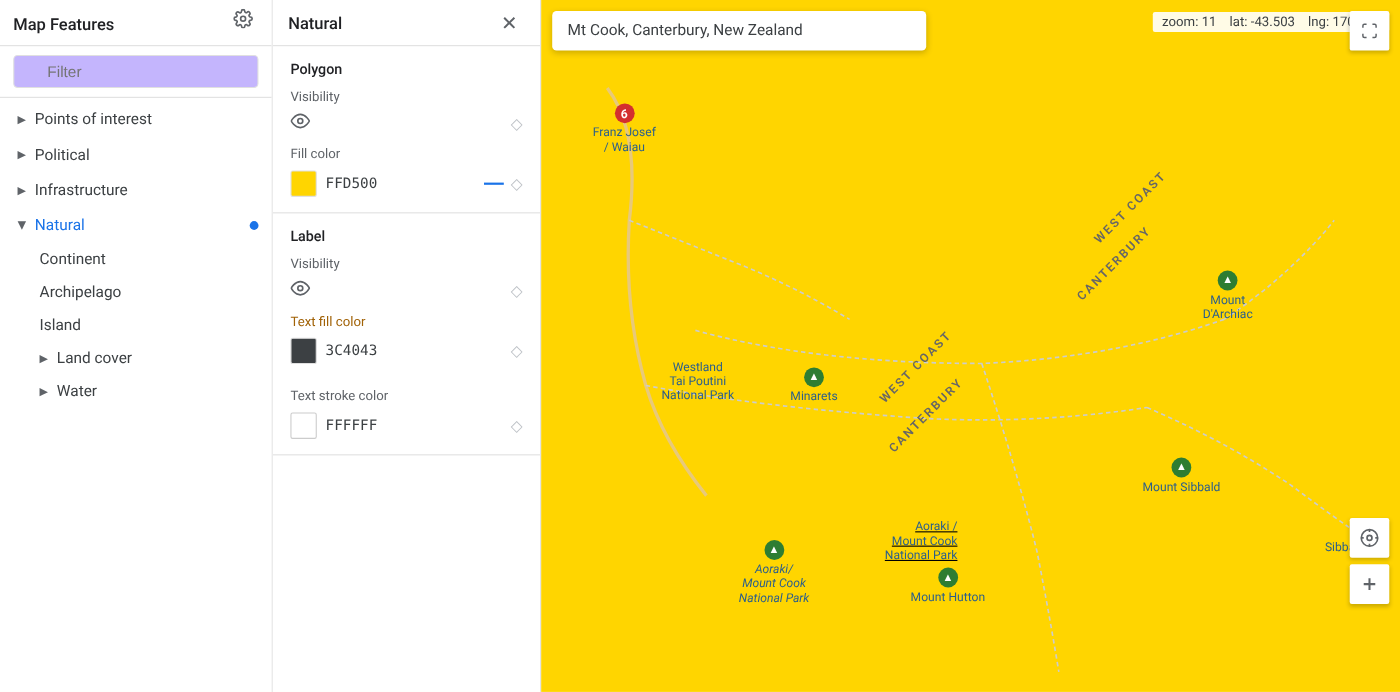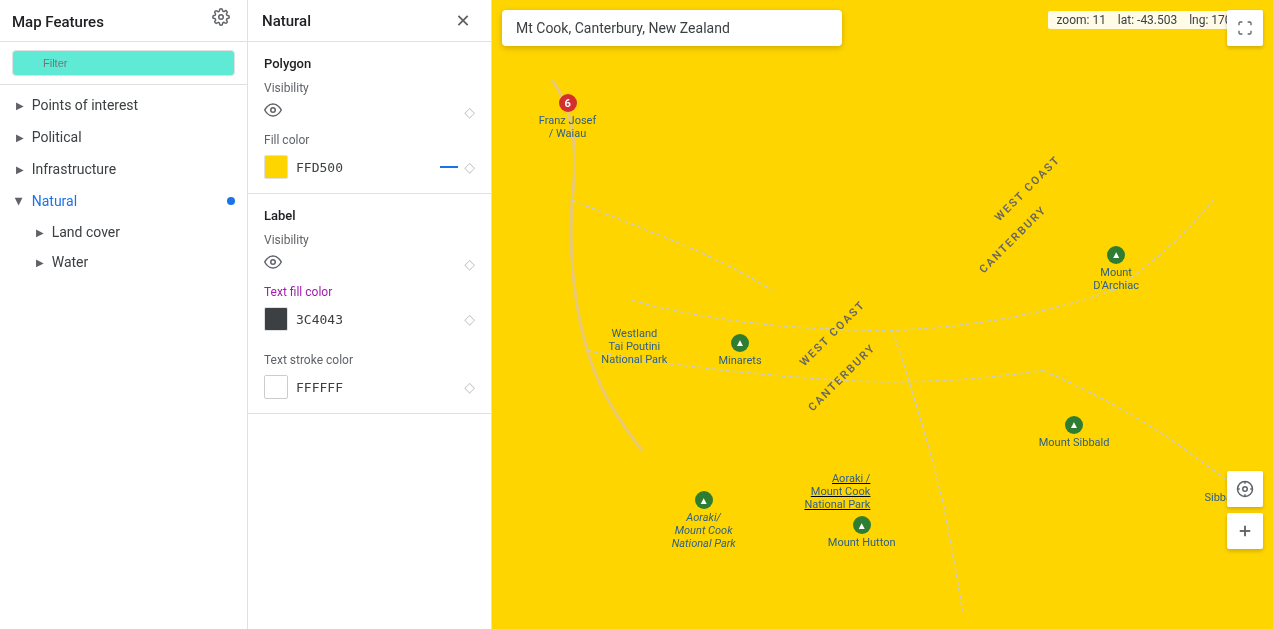--- a/index.html
+++ b/index.html
@@ -44,22 +44,22 @@
 
     .filter-bar {
       padding: 8px 12px;
       border-bottom: 1px solid #e0e0e0;
     }
     .filter-input {
       width: 100%;
       padding: 6px 10px 6px 30px;
       border: 1px solid #e0e0e0;
       border-radius: 4px;
-      background: #5eead4;
-      font-size: 11px;
+      background: #c4b5fd;
+      font-size: 14px;
       color: #5f6368;
       outline: none;
       position: relative;
     }
     .filter-wrapper {
       position: relative;
     }
     .filter-icon-span {
       position: absolute;
       left: 8px;
@@ -378,22 +378,31 @@
       <span class="arrow">▶</span>
       <span>Infrastructure</span>
     </li>
 
     <li class="nav-item active">
       <span class="arrow" style="transform: rotate(90deg); display:inline-block;">▶</span>
       <span>Natural</span>
       <span class="dot"></span>
     </li>
 
-
-
+    <li class="sub-item">
+      <span>Continent</span>
+    </li>
+
+    <li class="sub-item">
+      <span>Archipelago</span>
+    </li>
+
+    <li class="sub-item">
+      <span>Island</span>
+    </li>
 
     <li class="sub-item has-arrow">
       <span class="arrow">▶</span>
       <span>Land cover</span>
     </li>
 
     <li class="sub-item has-arrow">
       <span class="arrow">▶</span>
       <span>Water</span>
     </li>
@@ -444,21 +453,21 @@
       <span class="eye-icon">
         <svg width="18" height="18" viewBox="0 0 24 24" fill="none" stroke="#5f6368" stroke-width="2">
           <path d="M1 12s4-8 11-8 11 8 11 8-4 8-11 8-11-8-11-8z"></path>
           <circle cx="12" cy="12" r="3"></circle>
         </svg>
       </span>
       <span class="diamond-icon">◇</span>
     </div>
 
     <div style="margin-top:10px;">
-      <div class="property-label" style="font-size:12px; color:#a21caf; margin-bottom:6px;">Text fill color</div>
+      <div class="property-label" style="font-size:12px; color:#a16207; margin-bottom:6px;">Text fill color</div>
       <div class="color-row">
         <div class="color-left">
           <div class="color-swatch" style="background:#3C4043;"></div>
           <span class="color-hex">3C4043</span>
         </div>
         <span class="diamond-icon">◇</span>
       </div>
     </div>
 
     <div style="margin-top:22px;">

